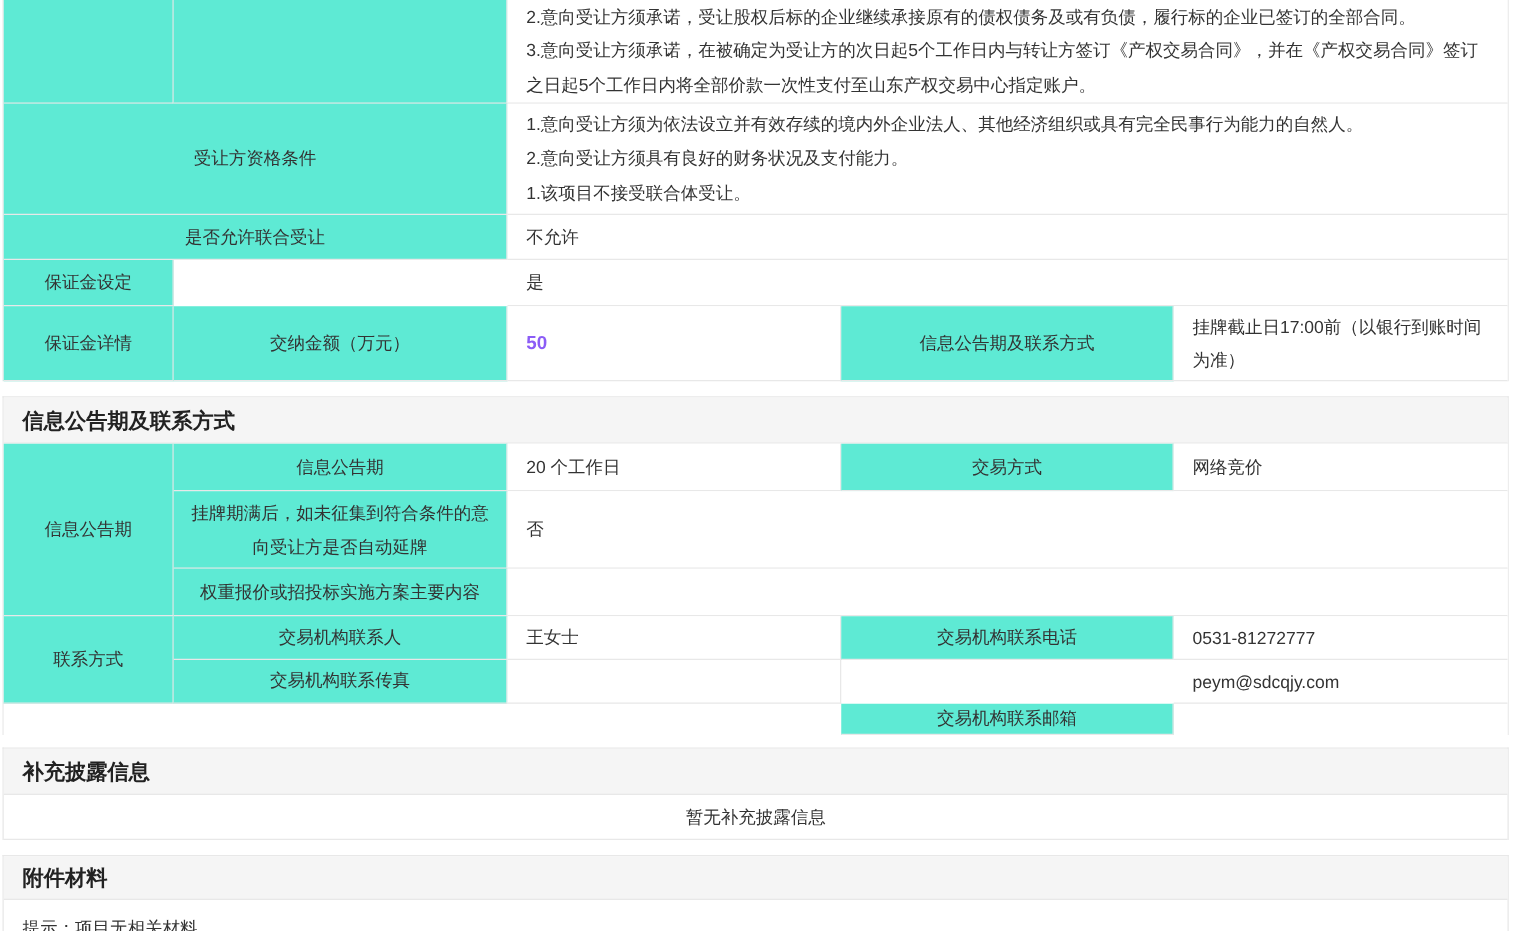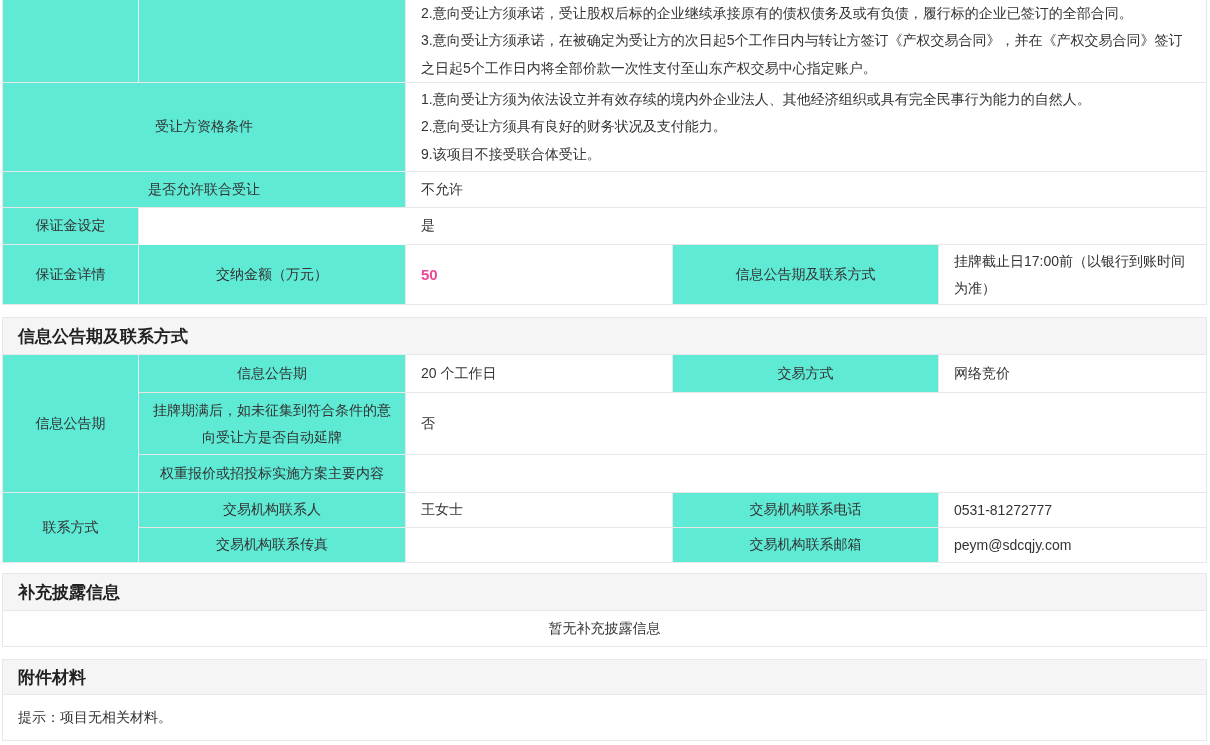--- a/index.html
+++ b/index.html
@@ -34,21 +34,21 @@
   .lbl { background:#5eead4; justify-content:center; text-align:center; padding:3px 14px; }
   .val { background:#fff; justify-content:flex-start; padding:3px 15px; }
   .lastcol { border-right:none; }
   .c1{grid-column:1} .c2{grid-column:2} .c3{grid-column:3} .c4{grid-column:4} .c5{grid-column:5}
   .sp12{grid-column:1/3} .sp35{grid-column:3/6}
   .rs3{grid-row:span 3} .rs2{grid-row:span 2}
 
   .lines{width:100%;}
   .lines p{line-height:27.5px;}
   .ml{line-height:27px;}
-  .bold-val{font-weight:bold; font-size:15px; color:#ec4899;}
+  .bold-val{font-weight:bold; font-size:15px; color:#8b5cf6;}
 
   #tblA{grid-template-rows:83px 89px 36px 37px 60px;}
   #tblB{grid-template-rows:38px 62px 38px 35px 35px;}
 
   .gap12{height:12px;} .gap10{height:10px;}
   .single-row{min-height:36px; display:flex; align-items:center; border-bottom:1px solid #e8e8e8;}
   .center-row{justify-content:center; text-align:left;}
   .left-row{padding:0 15px; min-height:46px;}
 </style>
 </head>
@@ -64,21 +64,21 @@
         <p>2.意向受让方须承诺，受让股权后标的企业继续承接原有的债权债务及或有负债，履行标的企业已签订的全部合同。</p>
         <p>3.意向受让方须承诺，在被确定为受让方的次日起5个工作日内与转让方签订《产权交易合同》，并在《产权交易合同》签订之日起5个工作日内将全部价款一次性支付至山东产权交易中心指定账户。</p>
       </div>
     </div>
 
     <div class="cell lbl sp12">受让方资格条件</div>
     <div class="cell val sp35 lastcol">
       <div class="lines">
         <p>1.意向受让方须为依法设立并有效存续的境内外企业法人、其他经济组织或具有完全民事行为能力的自然人。</p>
         <p>2.意向受让方须具有良好的财务状况及支付能力。</p>
-        <p>9.该项目不接受联合体受让。</p>
+        <p>1.该项目不接受联合体受让。</p>
       </div>
     </div>
 
     <div class="cell lbl sp12">是否允许联合受让</div>
     <div class="cell val sp35 lastcol">不允许</div>
 
     <div class="cell lbl c1">保证金设定</div>
     <div class="cell val sp35 lastcol">是</div>
 
     <div class="cell lbl c1">保证金详情</div>
@@ -108,22 +108,22 @@
       <div class="cell val sp35 lastcol"></div>
 
       <div class="cell lbl c1 rs2">联系方式</div>
       <div class="cell lbl c2">交易机构联系人</div>
       <div class="cell val c3">王女士</div>
       <div class="cell lbl c4">交易机构联系电话</div>
       <div class="cell val c5 lastcol">0531-81272777</div>
 
       <div class="cell lbl c2">交易机构联系传真</div>
       <div class="cell val c3"></div>
+      <div class="cell val c5 lastcol">peym@sdcqjy.com</div>
       <div class="cell lbl c4">交易机构联系邮箱</div>
-      <div class="cell val c5 lastcol">peym@sdcqjy.com</div>
     </div>
   </div>
 
   <div class="gap10"></div>
 
   <div class="sec">
     <div class="bar">补充披露信息</div>
     <div class="single-row center-row">暂无补充披露信息</div>
   </div>
 

